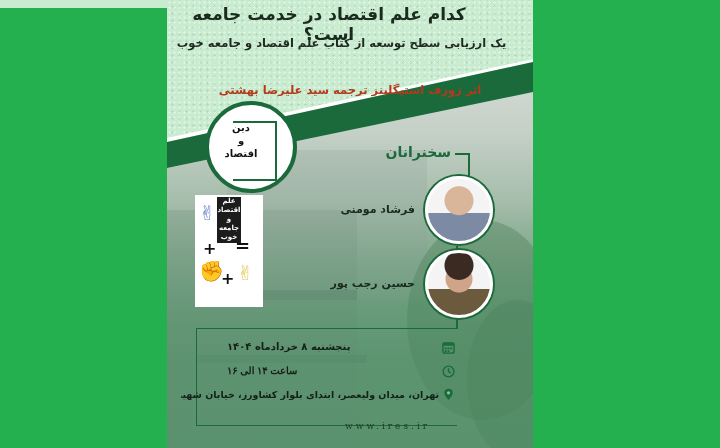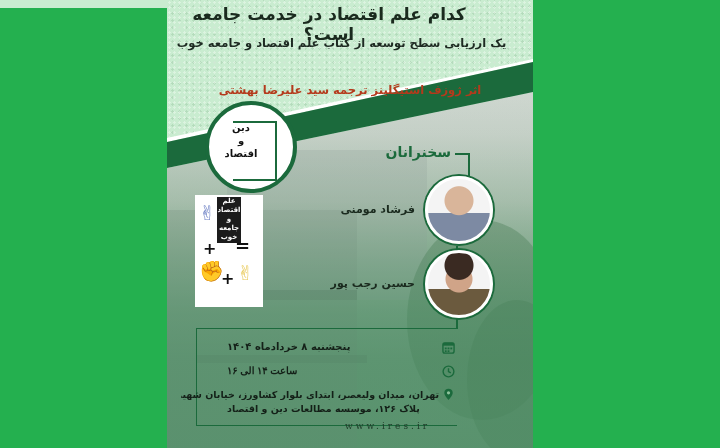--- a/index.html
+++ b/index.html
@@ -122,16 +122,15 @@
     <circle cx="7" cy="7" r="5.8" fill="none" stroke="#1b6a3c" stroke-width="1.5"></circle>
     <path d="M7 3.5 V7 L9.5 8.5" fill="none" stroke="#1b6a3c" stroke-width="1.5"></path>
   </svg>
   <div class="info-row" style="left:60px;top:365px;width:212px;font-family:Liberation Serif, serif;">ساعت ۱۴ الی ۱۶</div>
 
   <svg class="icon" style="left:275px;top:388px;" viewBox="0 0 14 14">
     <path d="M7 13 C3 8.5 2.5 6.5 2.5 5.2 A4.5 4.5 0 0 1 11.5 5.2 C11.5 6.5 11 8.5 7 13 Z" fill="#1b6a3c"></path>
     <circle cx="7" cy="5.2" r="1.7" fill="#8fc29c"></circle>
   </svg>
   <div class="info-row" style="left:14px;top:389px;width:258px;white-space:nowrap;overflow:hidden;font-size:9.5px;">تهران، میدان ولیعصر، ابتدای بلوار کشاورز، خیابان شهید برادران مظفر،</div>
-  <div class="info-row" style="left:60px;top:403px;width:212px;font-size:9.5px;">پلاک ۱۲۶، موسسه مطالعات دین و اقتصاد</div>
 
   <div class="url">www.ires.ir</div>
 </div>
 
 </body></html>

